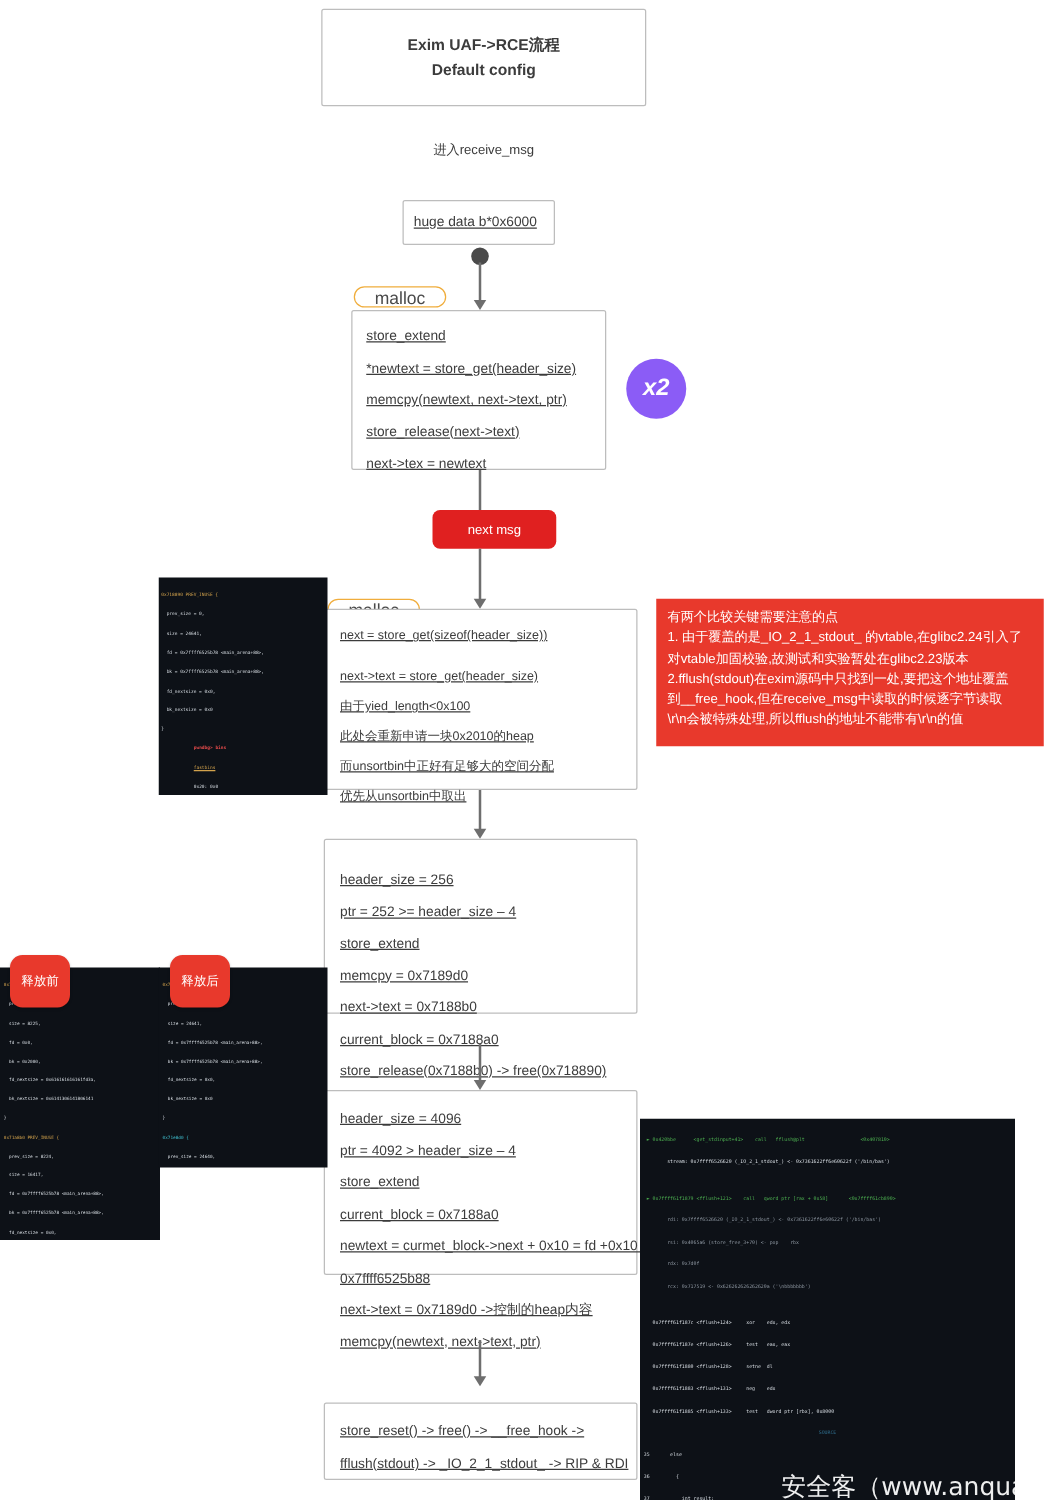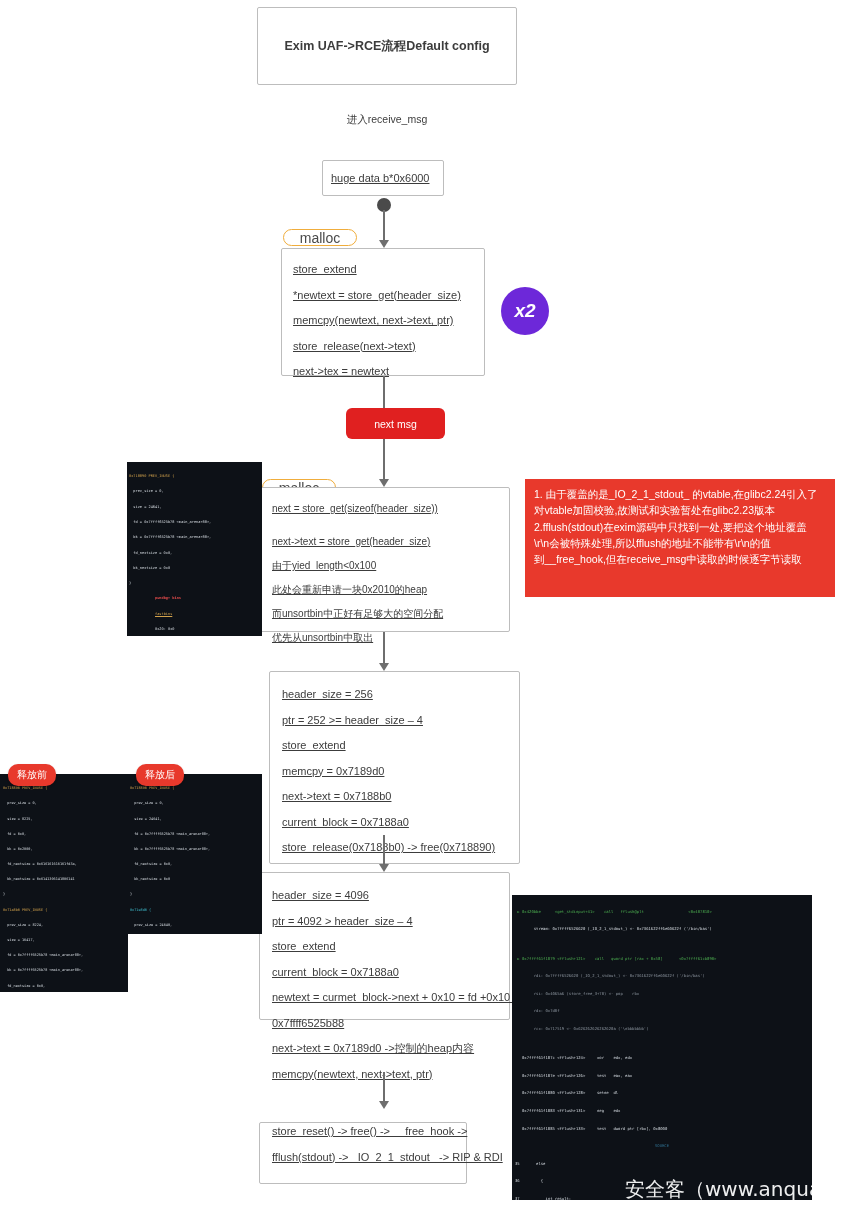--- a/index.html
+++ b/index.html
@@ -12,21 +12,21 @@
 
   
   .fbox{
     border:1px solid #bdbdbd;background:#fff;border-radius:2px;
     font-size:11px;color:#3c3c3c;line-height:1.5;
   }
   .fbox .ln{display:block;margin:0 0 9px 0;white-space:nowrap;text-decoration:underline;}
   .fbox .ln:last-child{margin-bottom:0;}
 
   .title-box{
-    display:flex;align-items:center;justify-content:center;flex-direction:row;
+    display:flex;align-items:center;justify-content:center;flex-direction:column;
     font-size:12.5px;font-weight:bold;color:#3c3c3c;line-height:1.6;
   }
 
   .label-plain{font-size:10.5px;color:#3c3c3c;text-align:center;}
 
   
   .vline{background:#6e6e6e;width:1.6px;}
   .arrowhead{
     width:0;height:0;border-left:5px solid transparent;border-right:5px solid transparent;
     border-top:8px solid #6e6e6e;
@@ -34,42 +34,42 @@
   .dot{width:14px;height:14px;border-radius:50%;background:#4a4a4a;}
 
   
   .pill{
     border:1.4px solid #f0ad3c;border-radius:11px;background:#fff;
     font-size:14px;color:#4a4a4a;display:flex;align-items:center;justify-content:center;
   }
 
   
   .circle-x2{
-    width:48px;height:48px;border-radius:50%;background:#6d28d9;
+    width:48px;height:48px;border-radius:50%;background:#8b5cf6;
     color:#fff;font-size:19px;font-weight:bold;font-style:italic;
     display:flex;align-items:center;justify-content:center;
   }
 
   
   .redbtn{
     background:#e02020;border-radius:6px;color:#fff;font-size:10.5px;
     display:flex;align-items:center;justify-content:center;
   }
 
   
   .note{
     background:#e8392c;color:#fff;font-size:10.5px;line-height:1.55;
     padding:7px 9px;
   }
   .note .ln{display:block;white-space:nowrap;}
 
   
   .badge{
     background:#e8392c;color:#fff;font-size:10px;border-radius:10px;
-    padding:4px 9px;display:inline-flex;align-items:center;justify-content:center;
+    padding:14px 9px;display:inline-flex;align-items:center;justify-content:center;
     box-shadow:0 1px 2px rgba(0,0,0,.25);
   }
 
   
   .term{
     background:#0d1117;color:#cfd6dd;overflow:hidden;
     font-family:"DejaVu Sans Mono","Liberation Mono",monospace;
     white-space:pre;
   }
   .term .l{display:block;}
@@ -138,31 +138,32 @@
 <div class="abs fbox" style="left:260px;top:487px;width:250px;height:145px;padding:13px 11px;font-size:10px;">
   <span class="ln" style="margin-bottom:18px;">next = store_get(sizeof(header_size))</span>
   <span class="ln">next-&gt;text = store_get(header_size)</span>
   <span class="ln">由于yied_length&lt;0x100</span>
   <span class="ln">此处会重新申请一块0x2010的heap</span>
   <span class="ln">而unsortbin中正好有足够大的空间分配</span>
   <span class="ln">优先从unsortbin中取出</span>
 </div>
 
 <div class="abs note" style="left:525px;top:479px;width:310px;height:118px;">
+  <span class="ln">有两个比较关键需要注意的点</span>
   <span class="ln">1. 由于覆盖的是_IO_2_1_stdout_ 的vtable,在glibc2.24引入了</span>
   <span class="ln">对vtable加固校验,故测试和实验暂处在glibc2.23版本</span>
   <span class="ln">2.fflush(stdout)在exim源码中只找到一处,要把这个地址覆盖</span>
+  <span class="ln">到__free_hook,但在receive_msg中读取的时候逐字节读取</span>
   <span class="ln">\r\n会被特殊处理,所以fflush的地址不能带有\r\n的值</span>
-  <span class="ln">到__free_hook,但在receive_msg中读取的时候逐字节读取</span>
 </div>
 
 <div class="abs vline" style="left:383px;top:632px;height:34px;"></div>
 <div class="abs arrowhead" style="left:379px;top:663px;"></div>
 
-<div class="abs fbox" style="left:269px;top:671px;width:251px;height:193px;padding:14px 12px;">
+<div class="abs fbox" style="left:259px;top:671px;width:251px;height:140px;padding:24px 12px;">
   <span class="ln">header_size = 256</span>
   <span class="ln">ptr = 252 &gt;= header_size – 4</span>
   <span class="ln">store_extend</span>
   <span class="ln">memcpy = 0x7189d0</span>
   <span class="ln">next-&gt;text = 0x7188b0</span>
   <span class="ln">current_block = 0x7188a0</span>
   <span class="ln">store_release(0x7188b0) -&gt; free(0x718890)</span>
 </div>
 
 <div class="abs vline" style="left:383px;top:835px;height:32px;"></div>
@@ -175,21 +176,21 @@
   <span class="ln">current_block = 0x7188a0</span>
   <span class="ln" style="margin-bottom:9px;">newtext = curmet_block-&gt;next + 0x10 = fd +0x10 =</span>
   <span class="ln">0x7ffff6525b88</span>
   <span class="ln">next-&gt;text = 0x7189d0 -&gt;控制的heap内容</span>
   <span class="ln">memcpy(newtext, next-&gt;text, ptr)</span>
 </div>
 
 <div class="abs vline" style="left:383px;top:1072px;height:32px;"></div>
 <div class="abs arrowhead" style="left:379px;top:1101px;"></div>
 
-<div class="abs fbox" style="left:259px;top:1122px;width:208px;height:62px;padding:0 12px;">
+<div class="abs fbox" style="left:259px;top:1122px;width:251px;height:62px;padding:14px 12px;">
   <span class="ln">store_reset() -&gt; free() -&gt; __free_hook -&gt;</span>
   <span class="ln">fflush(stdout) -&gt; _IO_2_1_stdout_ -&gt; RIP &amp; RDI</span>
 </div>
 
 <div class="abs term" style="left:127px;top:462px;width:135px;height:174px;font-size:3.6px;line-height:1.42;padding:2px 2px;">
   <span class="l c-or">0x718890 PREV_INUSE {</span>
   <span class="l c-wh">  prev_size = 0,</span>
   <span class="l c-wh">  size = 24641,</span>
   <span class="l c-wh">  fd = 0x7ffff6525b78 &lt;main_arena+88&gt;,</span>
   <span class="l c-wh">  bk = 0x7ffff6525b78 &lt;main_arena+88&gt;,</span>

